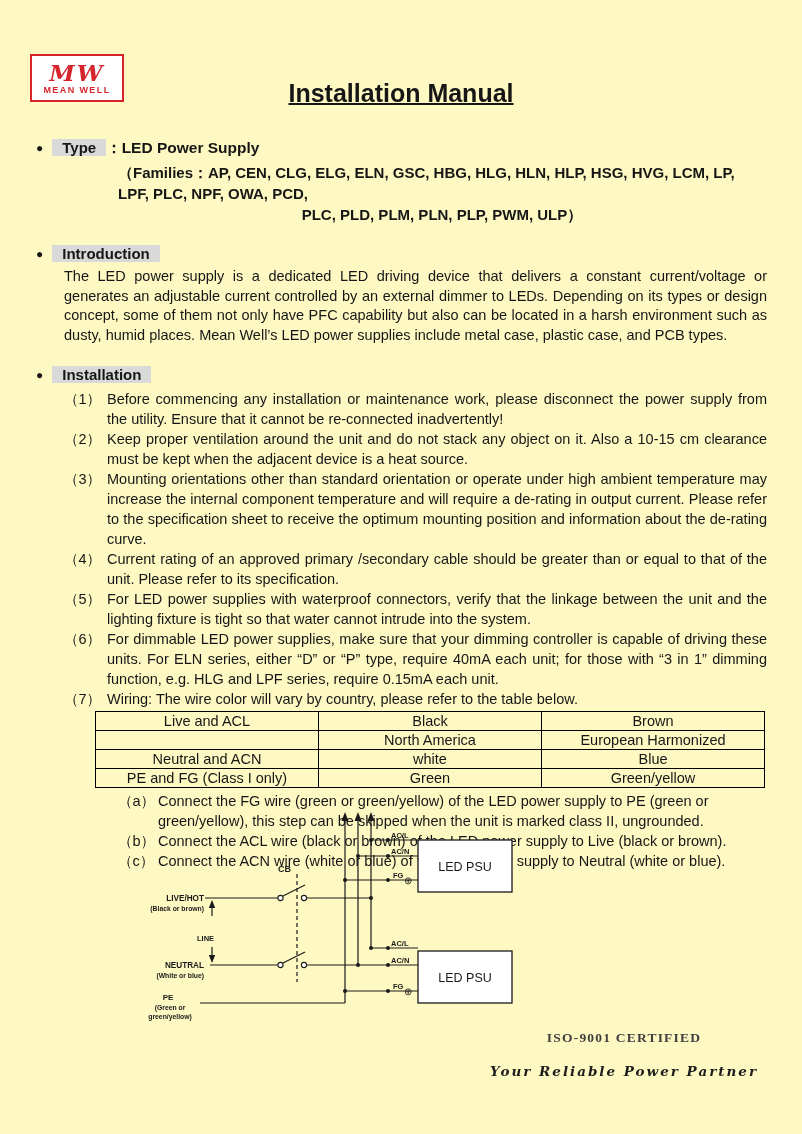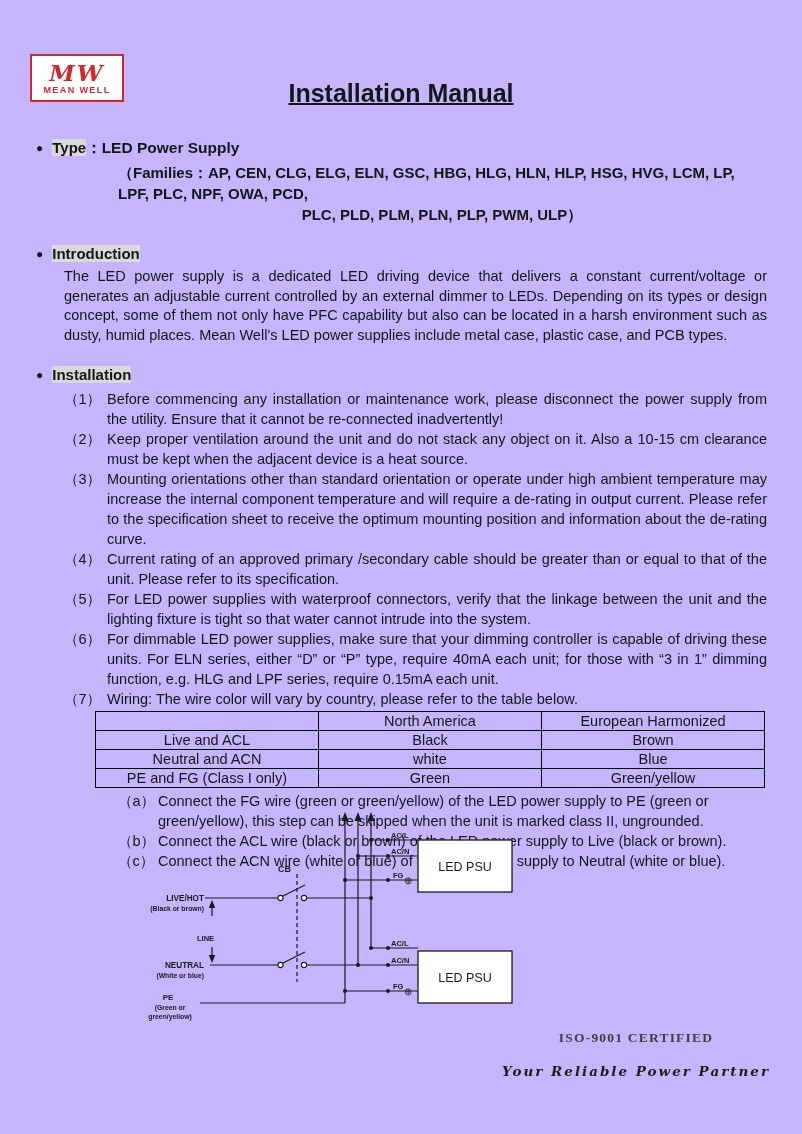--- a/index.html
+++ b/index.html
@@ -1,21 +1,21 @@
 <!DOCTYPE html>
 <html><head>
 <meta charset="utf-8">
 <style>
   * { box-sizing: border-box; }
   html, body { margin: 0; padding: 0; background: #ffffff; }
   .page {
     position: relative;
     width: 802px;
     height: 1134px;
-    background: #c4b5fd;
+    background: #fef9c3;
     font-family: "Liberation Sans", sans-serif;
     color: #161616;
     overflow: hidden;
   }
 
   
   .header { position: relative; height: 112px; }
   .logo {
     position: absolute; left: 30px; top: 54px;
     width: 94px; height: 48px;
@@ -32,21 +32,21 @@
   .title {
     position: absolute; top: 79px; left: 0; width: 100%;
     margin: 0; text-align: center;
     font-size: 25px; font-weight: bold;
     text-decoration: underline; text-decoration-thickness: 2px;
   }
 
   
   .bullet-row { display: flex; align-items: baseline; margin-left: 36px; }
   .bullet { font-size: 12px; margin-right: 9px; position: relative; top: -1px; }
-  .heading-hl { background: #d9d9d9; font-weight: bold; font-size: 15px; padding: 0 0; }
+  .heading-hl { background: #d9d9d9; font-weight: bold; font-size: 15px; padding: 0 10px; }
   .type-sep { font-weight: bold; font-size: 15.5px; }
   .type-value { font-weight: bold; font-size: 15.5px; text-align: center; }
 
   .type-row { margin-top: 26px; }
   .families { margin: 3px 36px 0 118px; font-weight: bold; font-size: 15px; line-height: 21px; }
   .fam-line2 { text-align: center; }
 
   .intro-row { margin-top: 20px; }
   .intro-body { margin: 5px 35px 0 64px; font-size: 14.5px; line-height: 19.6px; text-align: justify; }
 
@@ -66,21 +66,21 @@
   .sub-item { display: flex; font-size: 14.5px; line-height: 20px; }
   .sub-marker { flex: 0 0 40px; }
   .sub-text { flex: 1; }
 
   
   .diagram { position: absolute; left: 130px; top: 810px; width: 400px; height: 215px; }
   .diagram text { font-family: "Liberation Sans", sans-serif; fill: #1a1a1a; }
   .dlab { font-weight: bold; }
 
   
-  .footer { position: absolute; top: 1030px; right: 32px; text-align: center; }
+  .footer { position: absolute; top: 1030px; right: 44px; text-align: center; }
   .footer-iso {
     font-family: "Liberation Serif", serif; font-weight: bold;
     font-size: 13.5px; letter-spacing: 1.2px; color: #3f3f3f;
   }
   .footer-slogan {
     font-family: "DejaVu Serif", serif; font-style: italic; font-weight: bold;
     font-size: 13.5px; letter-spacing: 2px; color: #1d1d1d; margin-top: 17px;
   }
 </style>
 </head>
@@ -145,28 +145,28 @@
     </div>
     <div class="inst-item">
       <span class="inst-marker">（7）</span>
       <span class="inst-text">Wiring: The wire color will vary by country, please refer to the table below.</span>
     </div>
   </div>
 
   <table class="wire-table">
     <tbody>
         <tr>
+      <td>Live and ACL</td>
+      <td>Black</td>
+      <td>Brown</td>
+    </tr>
+    <tr>
       <td></td>
       <td>North America</td>
       <td>European Harmonized</td>
-    </tr>
-    <tr>
-      <td>Live and ACL</td>
-      <td>Black</td>
-      <td>Brown</td>
     </tr>
     <tr>
       <td>Neutral and ACN</td>
       <td>white</td>
       <td>Blue</td>
     </tr>
     <tr>
       <td>PE and FG (Class I only)</td>
       <td>Green</td>
       <td>Green/yellow</td>

